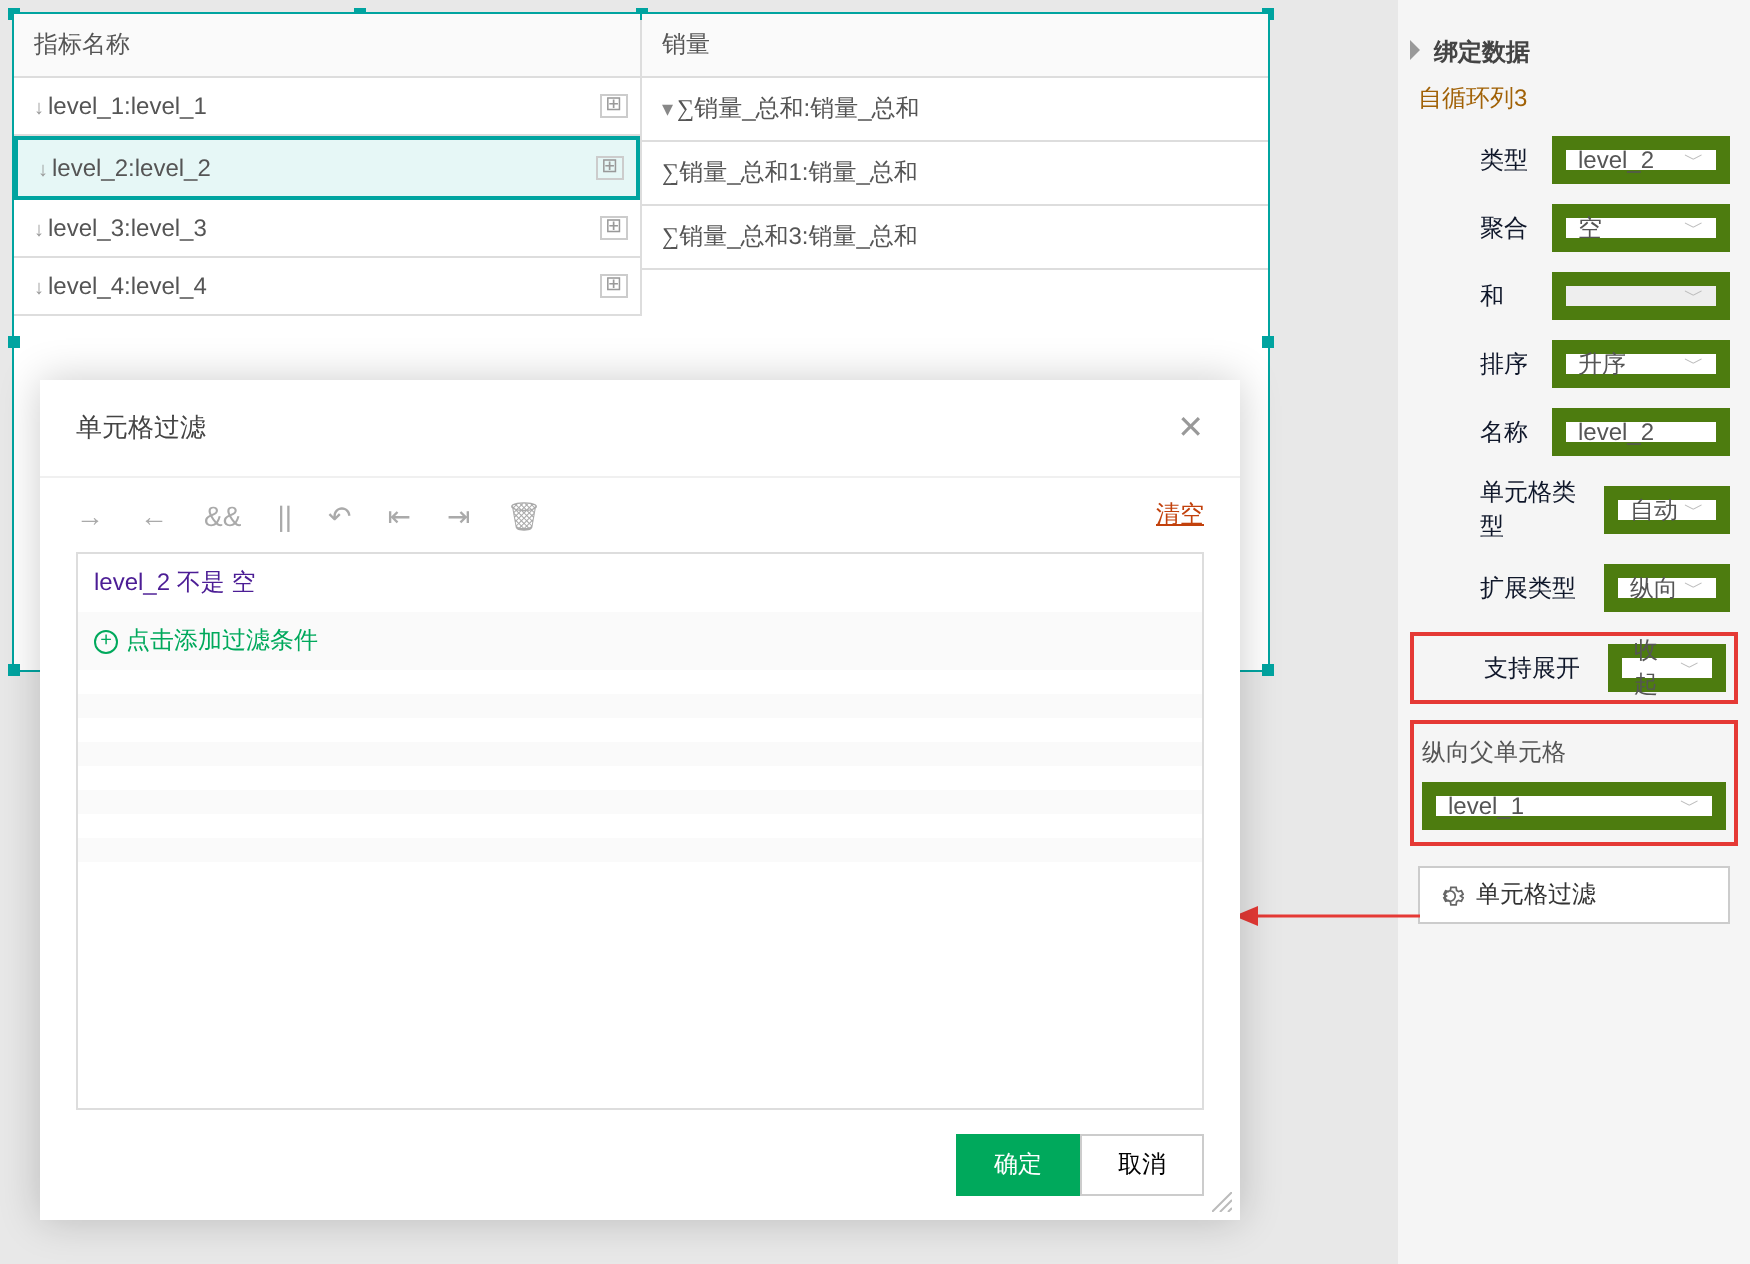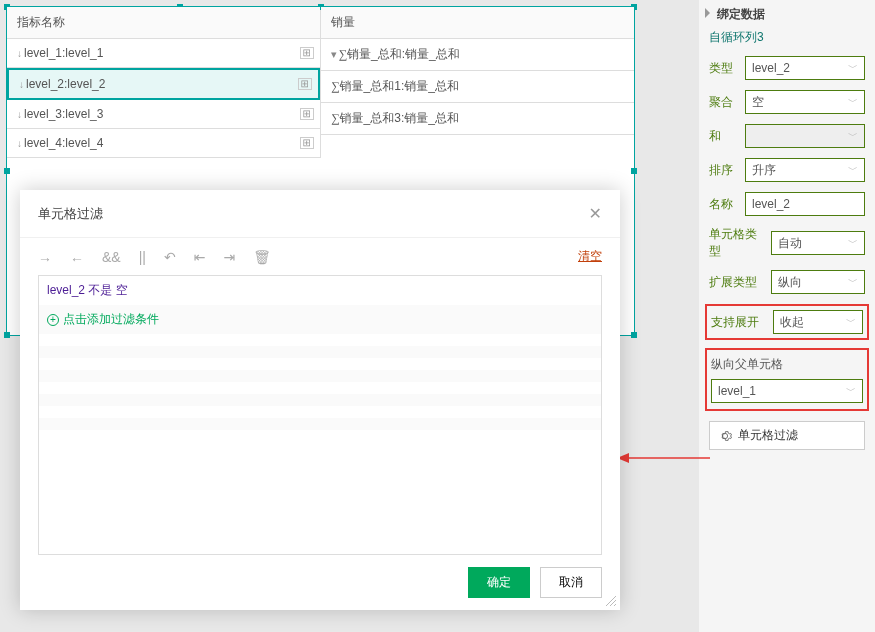--- a/index.html
+++ b/index.html
@@ -20,28 +20,28 @@
   .cell { padding: 7px 10px; border-bottom: 1px solid #ddd; color: #555; background: #fff; position: relative; }
   .cell.selected { border: 2px solid #00a4a0; background: #e6f7f6; }
   .expand-tag { position: absolute; right: 6px; top: 50%; transform: translateY(-50%); font-size: 10px; color: #999; border: 1px solid #ccc; padding: 0 2px; line-height: 10px; }
   .arrow-down { color: #999; font-size: 10px; margin-right: 2px; }
   .filter-flag { color: #888; font-size: 11px; margin-right: 2px; }
   .sigma { font-family: "Times New Roman", serif; }
   .corner-icons { position: absolute; right: 4px; top: 4px; display: flex; gap: 6px; }
   .ci { width: 14px; height: 14px; display: inline-flex; align-items: center; justify-content: center; color: #00a4a0; font-size: 12px; }
   .ci.gray { color: #888; }
 
-  .side { position: absolute; right: 0; top: 0; width: 176px; height: 632px; background: #f5f5f5; padding: 6px 10px; }
+  .side { position: absolute; right: 0; top: 0; width: 176px; height: 632px; background: #f5f5f5; padding: 18px 10px; }
   .side-title { font-weight: bold; color: #444; margin-bottom: 6px; padding-left: 8px; position: relative; }
   .side-title::before { content: ''; position: absolute; left: -4px; top: 2px; border: 5px solid transparent; border-left-color: #999; }
-  .side-sub { color: #0f766e; margin-bottom: 10px; }
+  .side-sub { color: #a16207; margin-bottom: 10px; }
   .srow { display: flex; align-items: center; margin-bottom: 10px; gap: 6px; }
-  .slabel { width: 30px; color: #4d7c0f; flex-shrink: 0; }
+  .slabel { width: 30px; color: #0f172a; flex-shrink: 0; margin-left: 31px; }
   .slabel.wide { width: 56px; }
-  .sinput { flex: 1; height: 24px; border: 1px solid #4d7c0f; background: #fff; padding: 0 6px; display: flex; align-items: center; justify-content: space-between; color: #555; }
+  .sinput { flex: 1; height: 24px; border: 7px solid #4d7c0f; background: #fff; padding: 0 6px; display: flex; align-items: center; justify-content: space-between; color: #555; }
   .sinput.dis { background: #eee; }
   .sdd { color: #bbb; font-size: 10px; }
   .highlight-box { border: 2px solid #e53935; padding: 4px; margin: 0 -4px 8px -4px; }
   .highlight-box .srow { margin-bottom: 0; }
   .parent-box { border: 2px solid #e53935; padding: 6px 4px; margin: 0 -4px 10px -4px; }
   .parent-box .plabel { color: #555; margin-bottom: 6px; }
   .cell-filter-btn { display: flex; align-items: center; gap: 6px; border: 1px solid #ccc; background: #fff; padding: 5px 8px; cursor: pointer; }
   .gear { width: 14px; height: 14px; }
 
   .arrow-annot { position: absolute; left: 615px; top: 438px; width: 100px; height: 40px; pointer-events: none; }
@@ -53,21 +53,21 @@
   .m-toolbar { padding: 10px 18px; display: flex; align-items: center; gap: 18px; color: #aaa; }
   .m-toolbar .tb { font-size: 14px; cursor: pointer; }
   .m-toolbar .spacer { flex: 1; }
   .m-toolbar .clear { color: #c2410c; text-decoration: underline; cursor: pointer; font-size: 12px; }
   .m-body { flex: 1; margin: 0 18px; border: 1px solid #ddd; overflow-y: auto; }
   .m-row { padding: 6px 8px; font-size: 12px; }
   .m-row.alt { background: #fafafa; }
   .m-cond { color: #4c1d95; }
   .m-add { color: #00a95c; display: flex; align-items: center; gap: 4px; cursor: pointer; }
   .m-add .plus { border: 1px solid #00a95c; border-radius: 50%; width: 12px; height: 12px; display: inline-flex; align-items: center; justify-content: center; font-size: 10px; line-height: 1; }
-  .m-foot { padding: 12px 18px; display: flex; justify-content: flex-end; gap: 10px; align-items: center; position: relative; }
+  .m-foot { padding: 12px 18px; display: flex; justify-content: flex-end; gap: 0; align-items: center; position: relative; }
   .btn { padding: 6px 18px; font-size: 12px; cursor: pointer; border: 1px solid #ccc; background: #fff; }
   .btn.primary { background: #00a95c; border-color: #00a95c; color: #fff; }
   .resize-grip { position: absolute; right: 4px; bottom: 4px; width: 10px; height: 10px; }
 </style>
 </head>
 <body>
 
 <div class="canvas">
   <div class="sel-handle sh-tl"></div>
   <div class="sel-handle sh-tr"></div>

